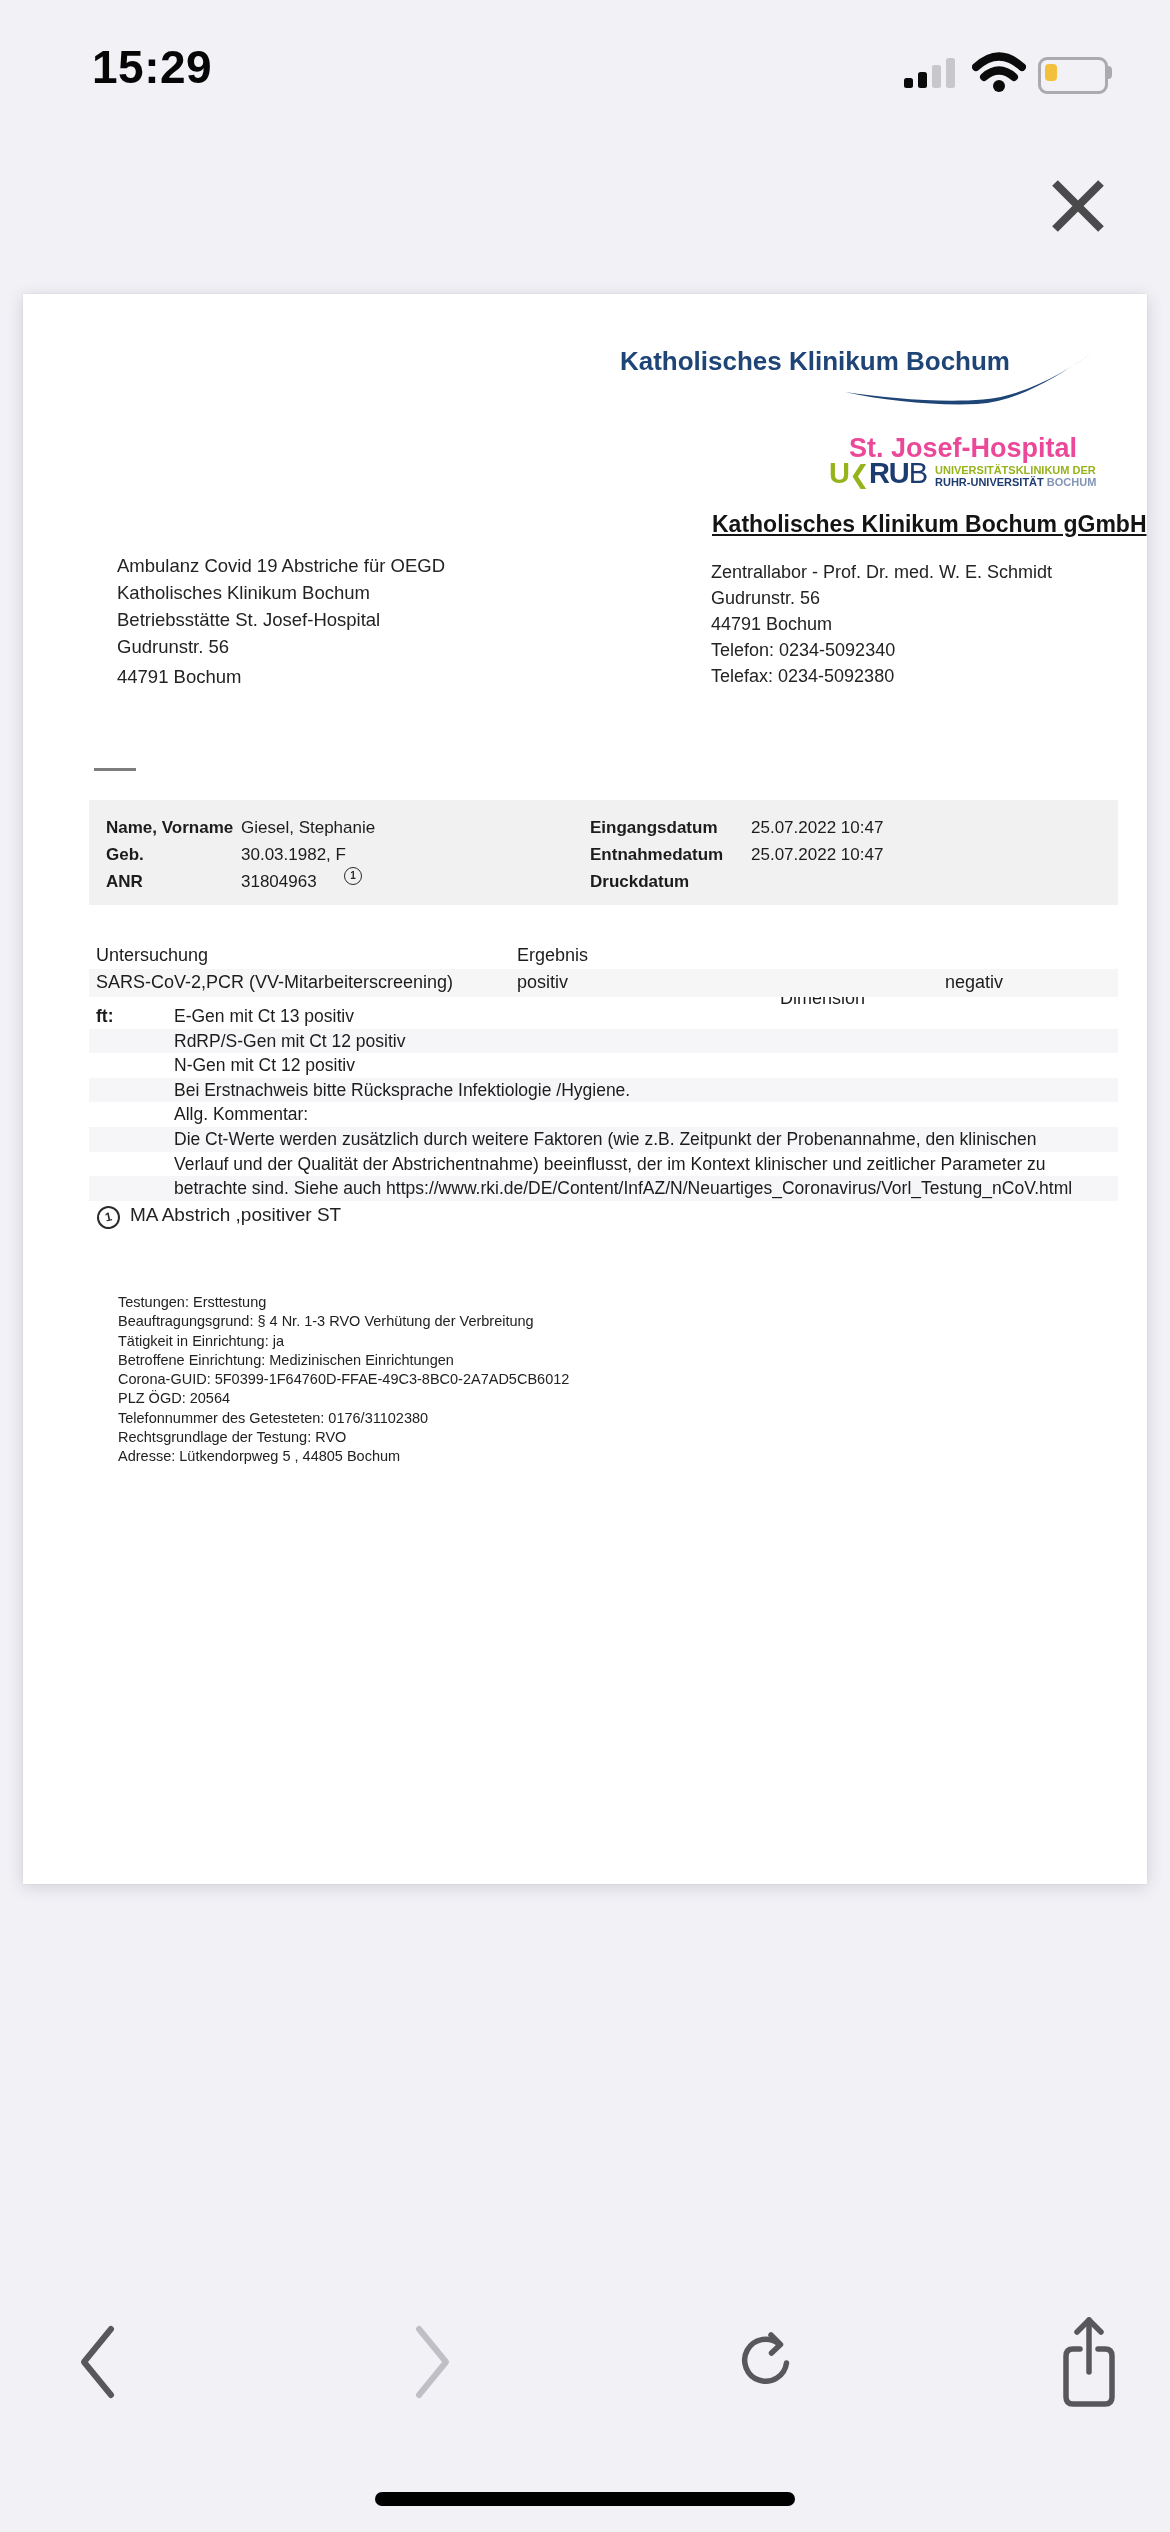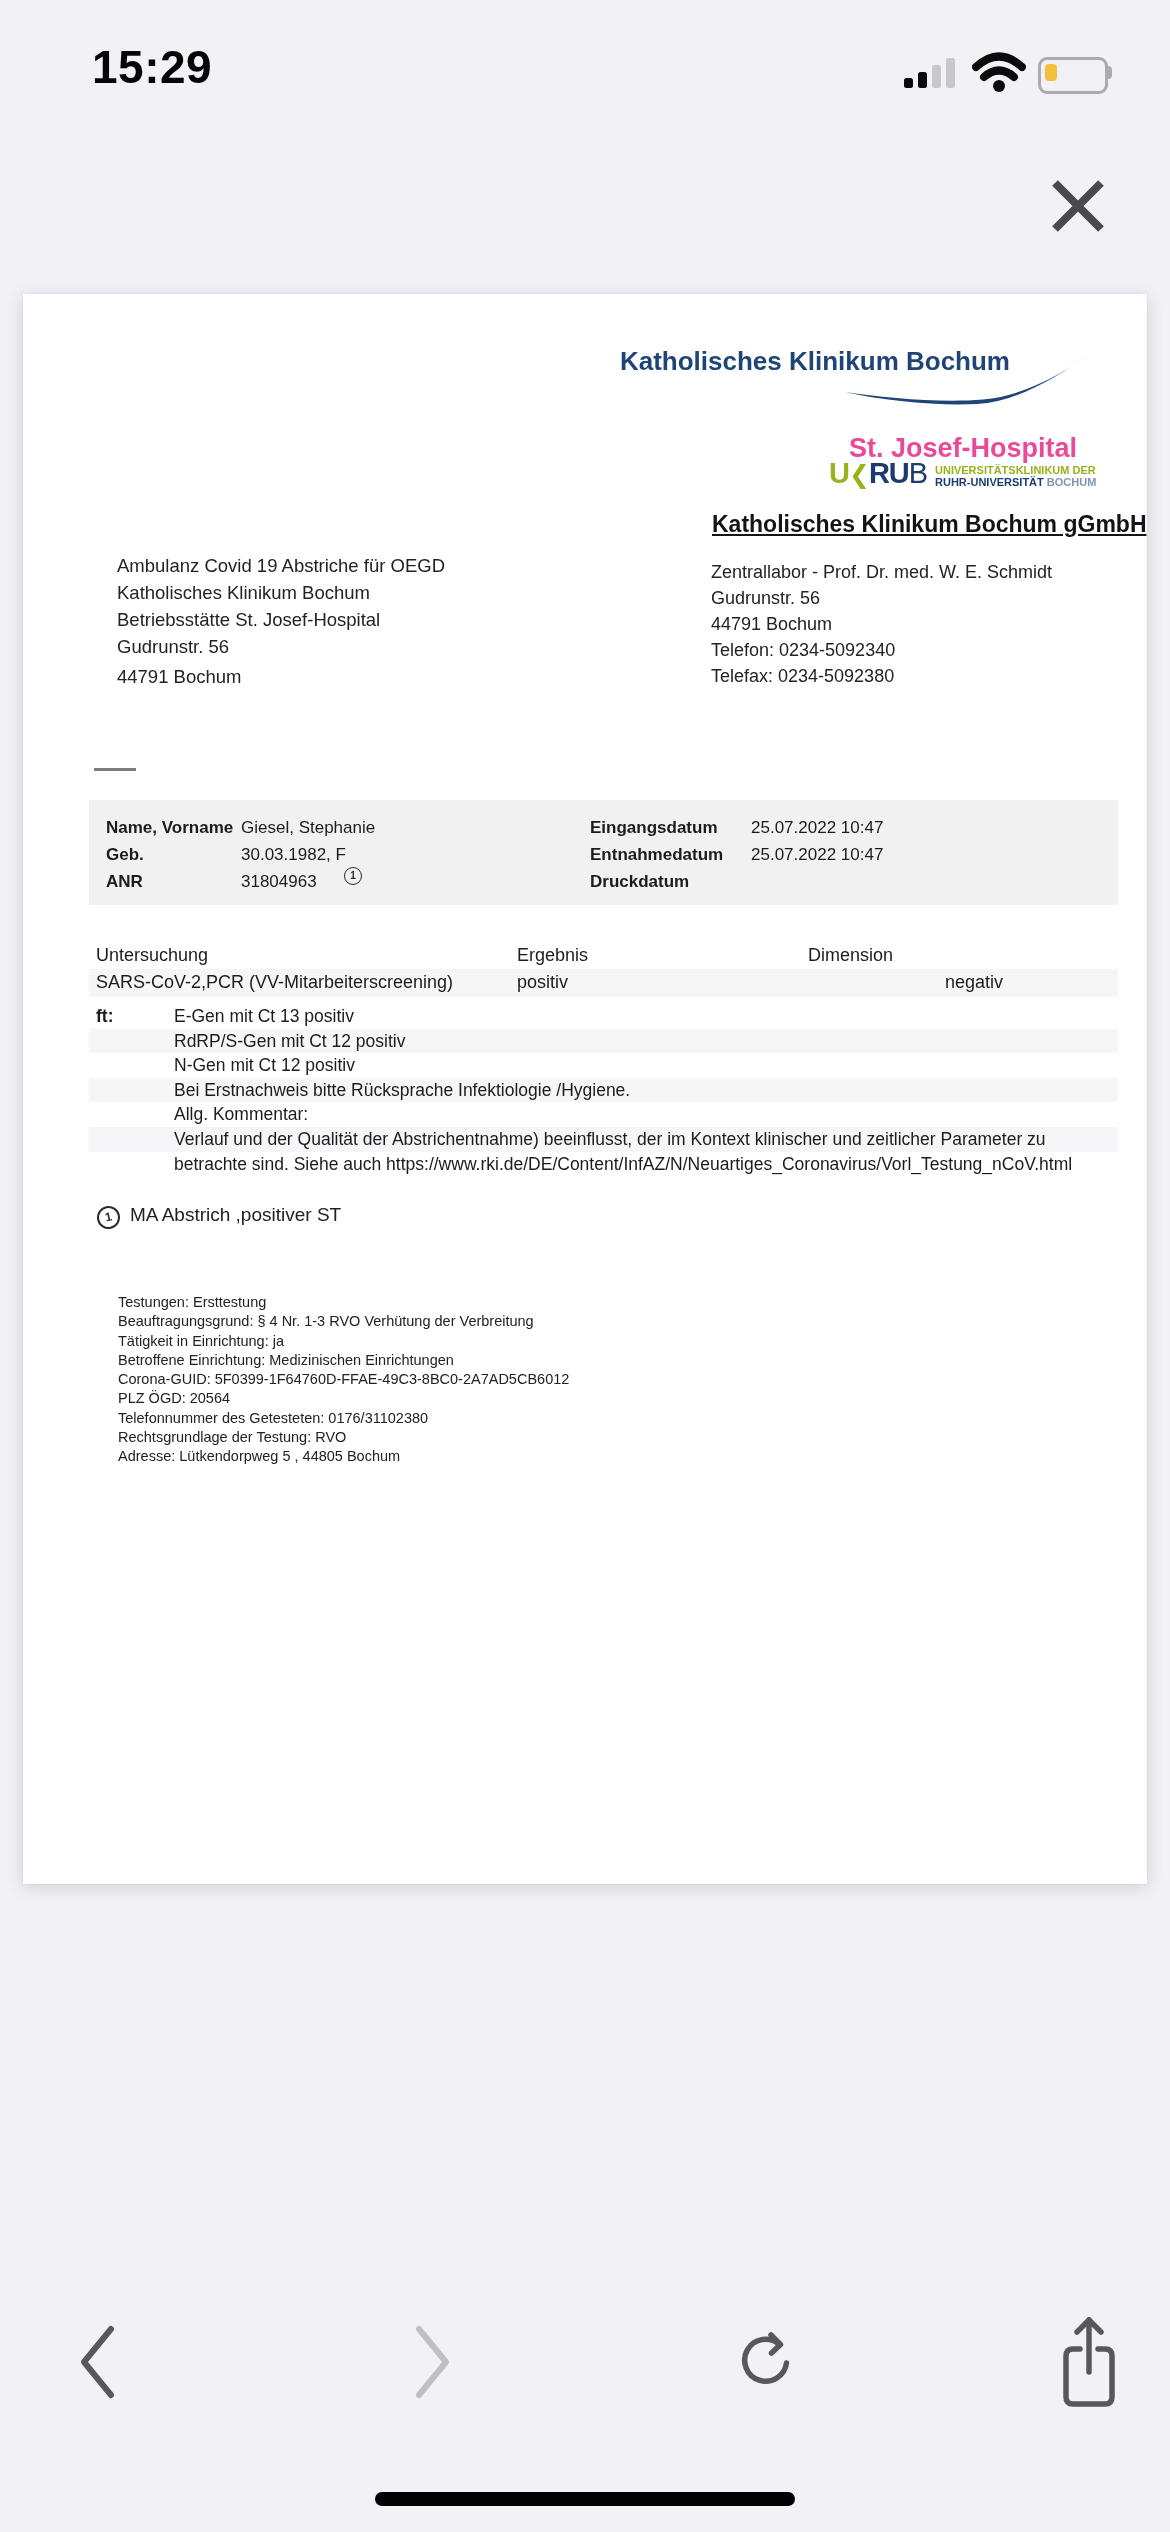--- a/index.html
+++ b/index.html
@@ -59,21 +59,21 @@
   .pat-col.left .pv{left:135px;top:3px;white-space:nowrap;}
   .pat-col.right .pv{left:161px;top:3px;white-space:nowrap;}
   .fn-badge{left:238px;top:-2px;width:16px;height:16px;border:1.5px solid #2b2b2b;border-radius:50%;
             font-size:10px;font-weight:700;text-align:center;line-height:16px;color:#2b2b2b;}
   .fn-badge:empty{display:none;}
 
   .res-head{left:0;top:651px;width:1124px;height:24px;font-size:18px;color:#1c1c1c;}
   .res-head span{top:0;white-space:nowrap;position:absolute;}
   .res-head span:nth-of-type(1){left:73px;}
   .res-head span:nth-of-type(2){left:494px;}
-  .res-head span:nth-of-type(3){left:785px;}
+  .res-head span:nth-of-type(3){left:757px;margin-top:43px;}
   .res-head span:nth-of-type(4){left:922px;margin-top:24px;}
   .res-row{left:66px;top:675px;width:1029px;height:28px;background:#f6f6f7;font-size:18px;color:#1c1c1c;}
   .res-row span{top:3px;white-space:nowrap;}
   .res-row .c1{left:7px;}
   .res-row .c2{left:428px;}
   .res-row .c3{left:691px;}
   .res-row .c4{left:856px;}
 
   .ft-block{left:66px;top:710px;width:1029px;}
   .ft-label{left:7px;top:2px;font-size:17.5px;font-weight:700;color:#1c1c1c;}
@@ -226,20 +226,21 @@
 
   <div class="ft-block">
     <span class="ft-label">ft:</span>
     <div style="position:static;">
 
     <div class="ft-line">E-Gen mit Ct 13 positiv</div>
         <div class="ft-line">RdRP/S-Gen mit Ct 12 positiv</div>
         <div class="ft-line">N-Gen mit Ct 12 positiv</div>
         <div class="ft-line">Bei Erstnachweis bitte Rücksprache Infektiologie  /Hygiene.</div>
         <div class="ft-line">Allg. Kommentar:</div>
+        <div class="ft-line">Die Ct-Werte werden zusätzlich durch weitere Faktoren (wie z.B. Zeitpunkt der Probenannahme, den klinischen</div>
         <div class="ft-line">Verlauf und der Qualität der Abstrichentnahme) beeinflusst, der im Kontext klinischer und zeitlicher Parameter zu</div>
         <div class="ft-line">betrachte sind. Siehe auch https://www.rki.de/DE/Content/InfAZ/N/Neuartiges_Coronavirus/Vorl_Testung_nCoV.html</div>
       </div>
   </div>
 
   <div class="note-circle">1</div>
   <div class="note-text">MA Abstrich ,positiver ST</div>
 
   <div class="meta-block">
 

